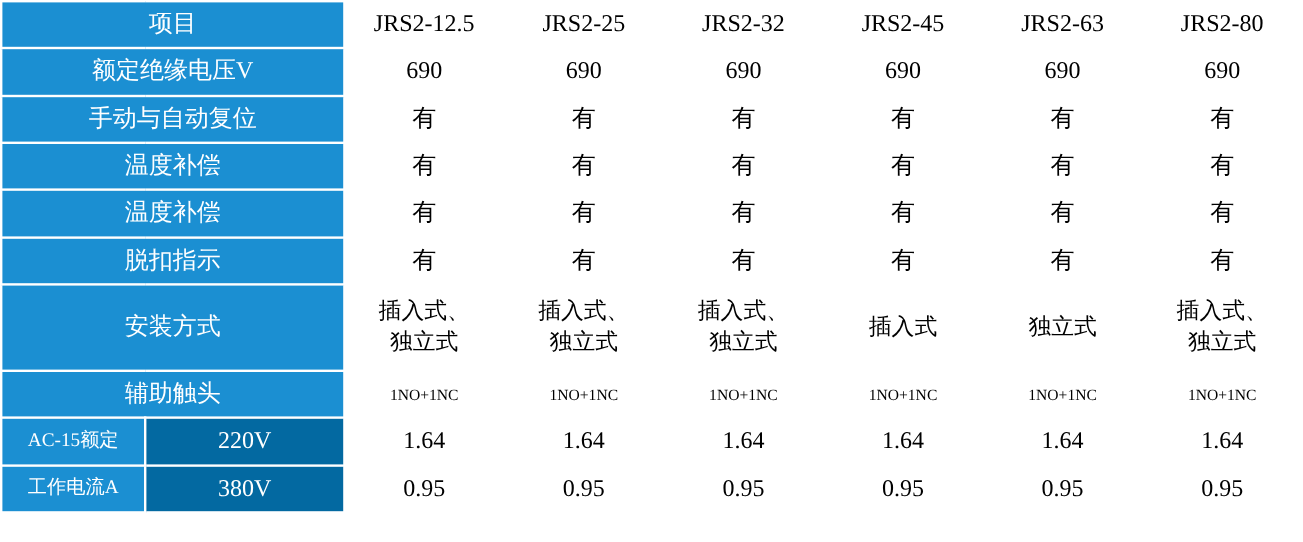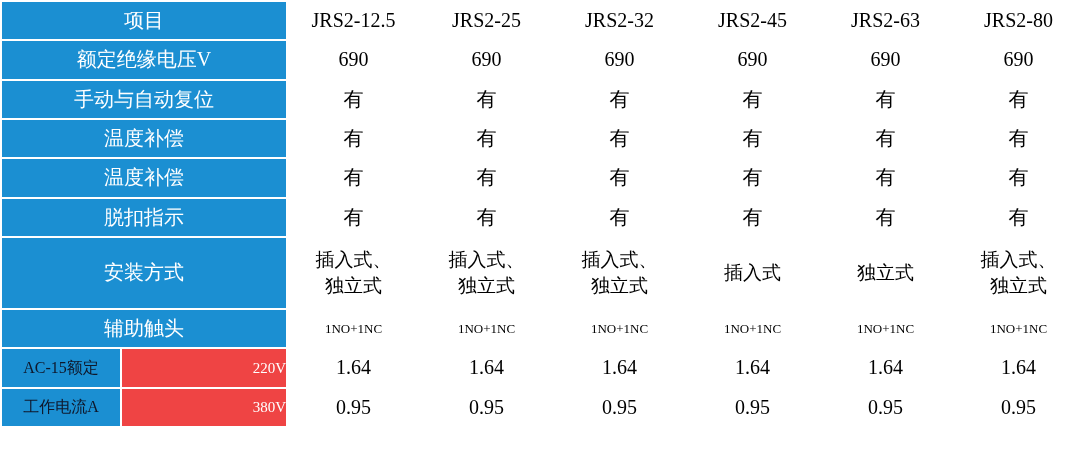--- a/index.html
+++ b/index.html
@@ -28,28 +28,27 @@
     background: #ffffff;
     line-height: 1.25;
     padding: 0;
   }
   #spec-table td.hdr {
     background: #1b8fd2;
     color: #ffffff;
     font-size: 20px;
   }
   #spec-table td.hdr-sub {
-    background: #ef4444;
+    background: #0369a1;
     color: #ffffff;
-    font-size: 15px;
-    text-align: right;
+    font-size: 20px;
   }
   #spec-table td.hdr-small {
     background: #1b8fd2;
-    color: #0f172a;
+    color: #ffffff;
     font-size: 16px;
   }
   #spec-table td.val-small {
     font-size: 13px;
   }
   #spec-table td.multi {
     font-size: 19px;
     line-height: 1.35;
   }
   .outer {

